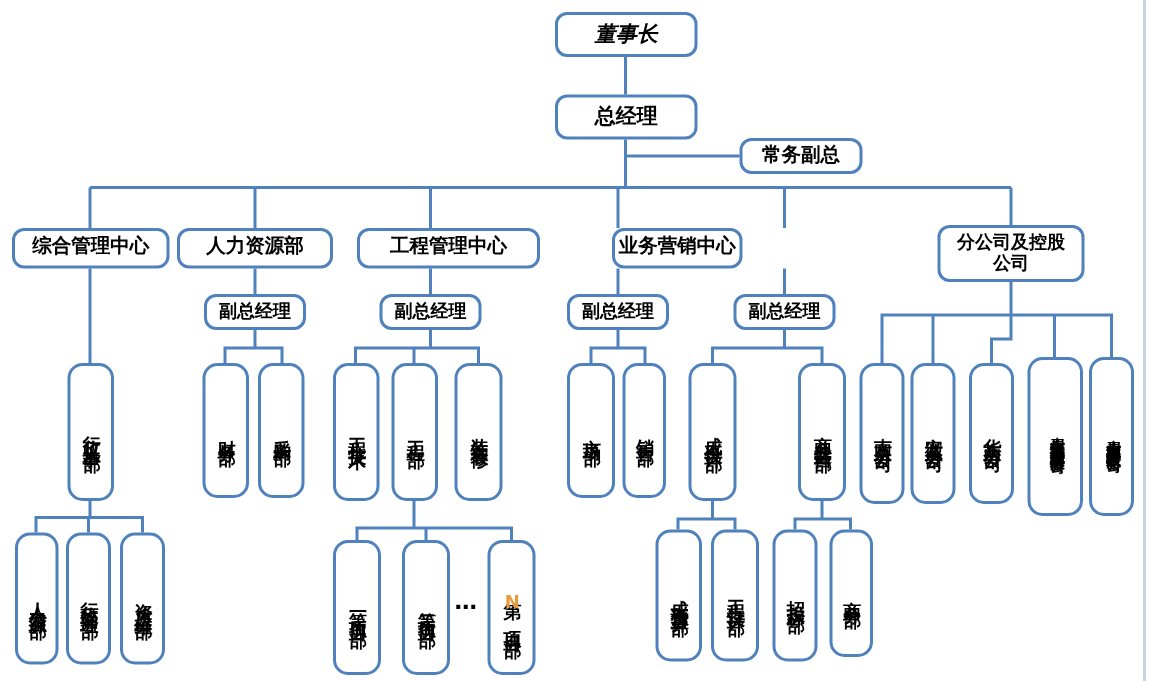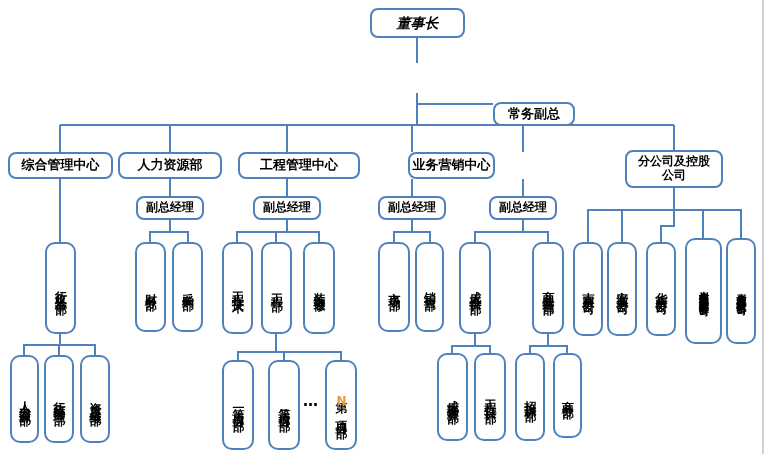--- a/index.html
+++ b/index.html
@@ -47,21 +47,22 @@
     <path d="M412 179 V196 M412 220 V232 M394 242 V232 H430 V242"></path>
 
     <path d="M523 179 V196 M523 220 V232 M475 242 V232 H548 V242"></path>
     <path d="M475 334 V346 M452 353 V346 H490 V353"></path>
     <path d="M548 334 V346 M530 353 V346 H567 V353"></path>
 
     <path d="M674 187 V210 M588 242 V210 H741 V238 M622 210 V242 M703 210 V238 M674 210 V226 H661 V242"></path>
   </svg>
 
   <div class="box hbox" style="left:370px;top:8px;width:95px;height:30px;font-size:14px;font-style:italic;">董事长</div>
-  <div class="box hbox" style="left:493px;top:92px;width:82px;height:24px;margin-top:10px;">常务副总</div>
+  <div class="box hbox" style="left:370px;top:63px;width:95px;height:30px;font-size:14px;">总经理</div>
+  <div class="box hbox" style="left:493px;top:92px;width:82px;height:24px;">常务副总</div>
 
   <div class="box hbox" style="left:8px;top:152px;width:105px;height:27px;">综合管理中心</div>
   <div class="box hbox" style="left:118px;top:152px;width:104px;height:27px;">人力资源部</div>
   <div class="box hbox" style="left:238px;top:152px;width:122px;height:27px;">工程管理中心</div>
   <div class="box hbox" style="left:360px;top:152px;width:87px;height:27px;margin-left:48px;">业务营销中心</div>
   <div class="box hbox wrap" style="left:625px;top:150px;width:98px;height:38px;font-size:12px;">分公司及控股公司</div>
 
   <div class="box hbox" style="left:136px;top:196px;width:68px;height:24px;font-size:12px;">副总经理</div>
   <div class="box hbox" style="left:253px;top:196px;width:68px;height:24px;font-size:12px;">副总经理</div>
   <div class="box hbox" style="left:378px;top:196px;width:68px;height:24px;font-size:12px;">副总经理</div>

